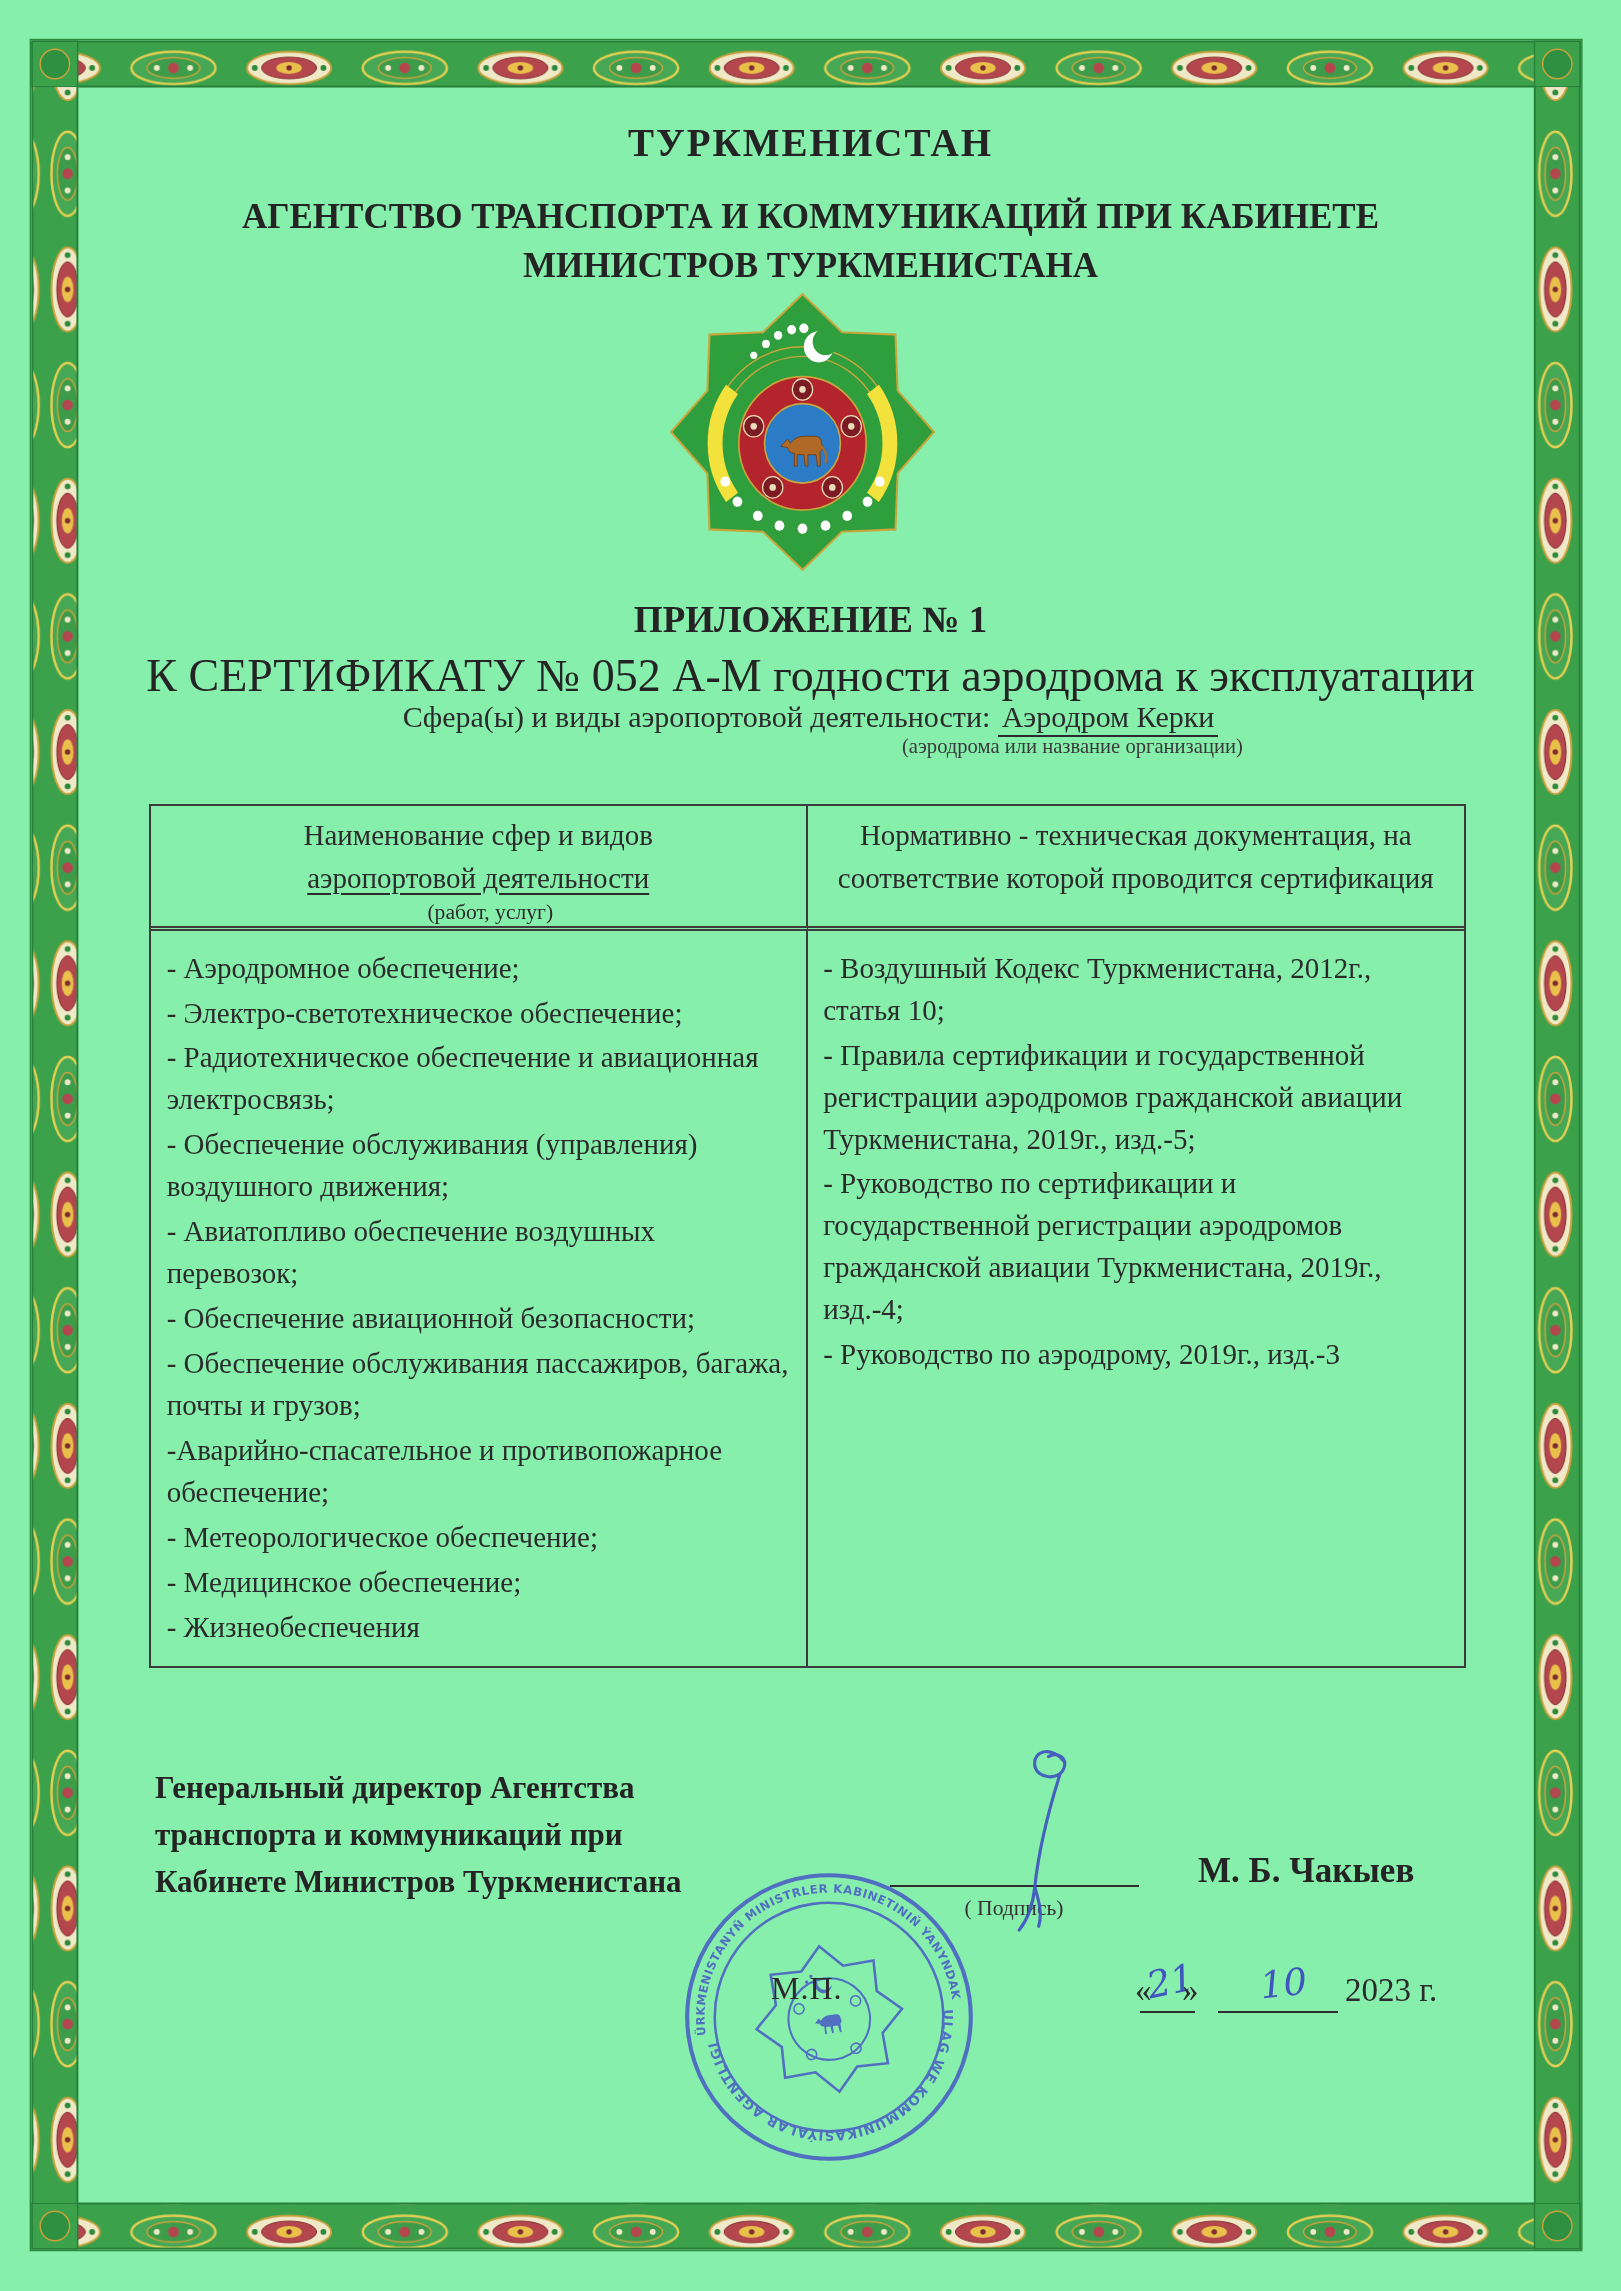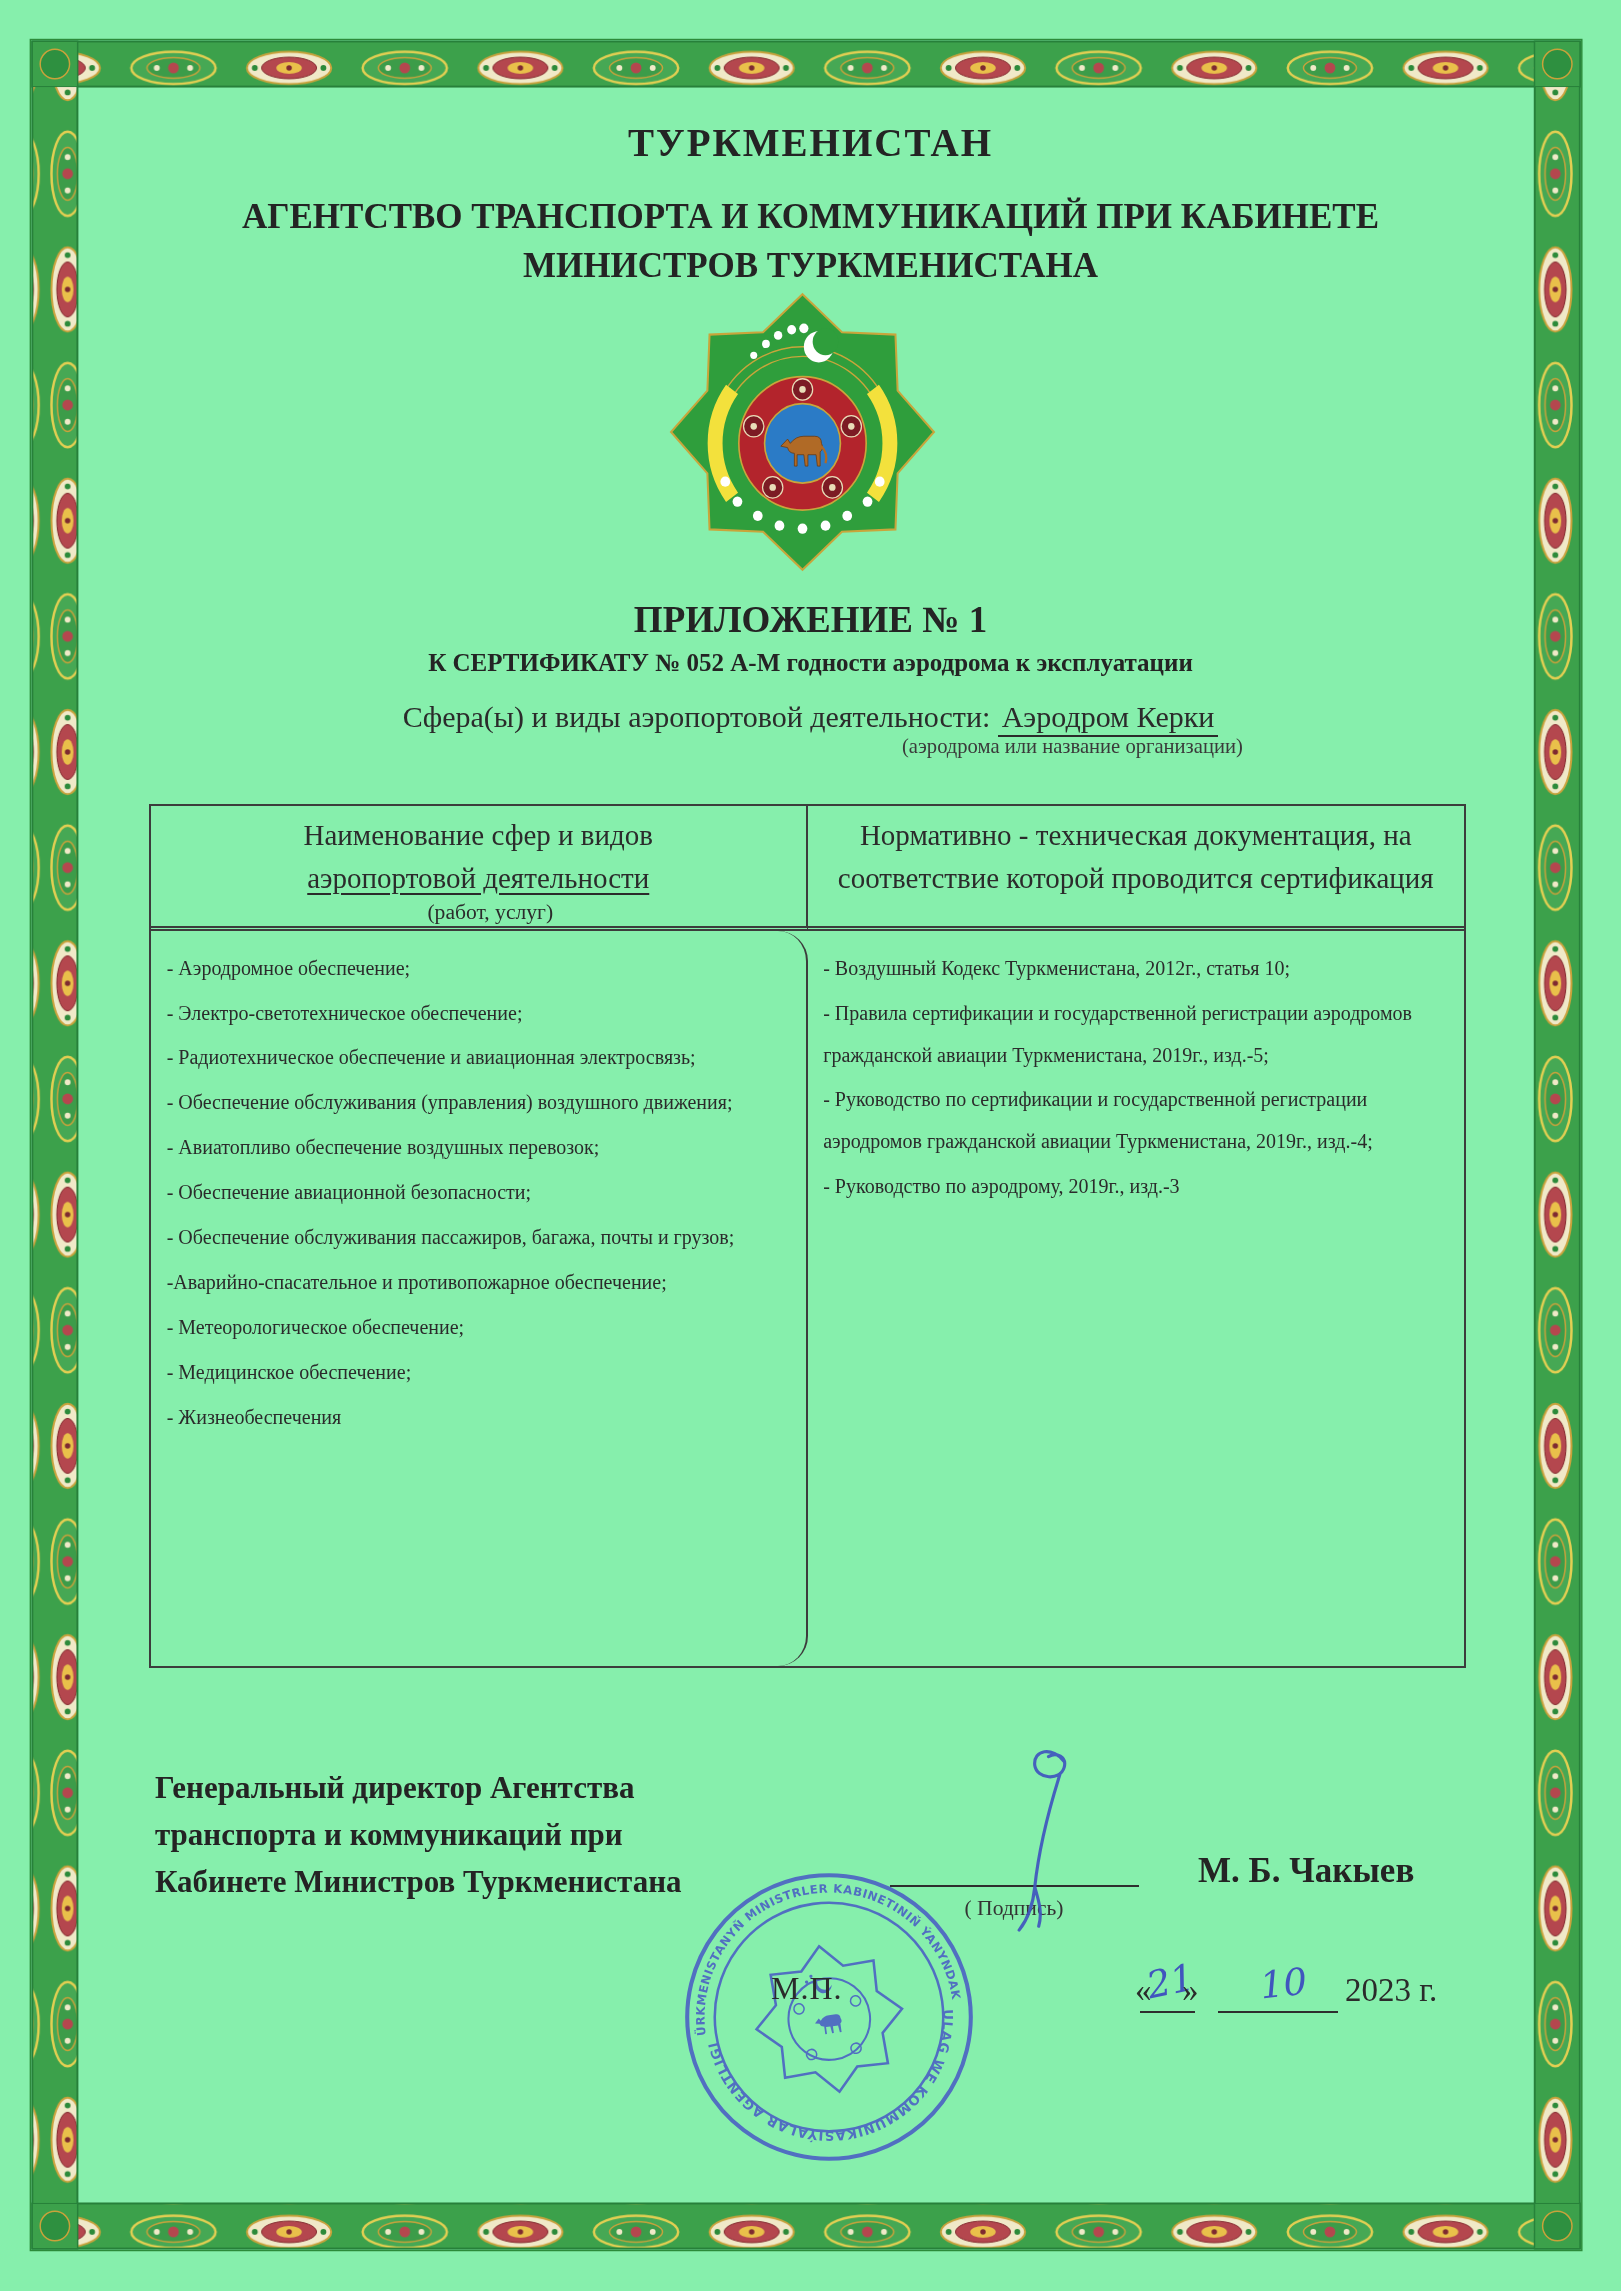--- a/index.html
+++ b/index.html
@@ -8,33 +8,33 @@
   .abs{position:absolute;}
   .ctr{left:0;right:0;text-align:center;}
   .border-svg{position:absolute;left:0;top:0;width:1621px;height:2292px;z-index:0;}
   .content{position:absolute;inset:0;z-index:1;}
 
   .country-title{top:120px;font-size:39px;font-weight:bold;letter-spacing:2px;color:#242424;}
   .agency-title{top:192px;font-size:35px;font-weight:bold;line-height:49px;color:#242424;}
   .emblem-svg{left:667px;top:290px;width:271px;height:284px;}
 
   .appendix-title{top:598px;font-size:37px;font-weight:bold;color:#242424;}
-  .cert-line{top:649px;font-size:25px;font-weight:bold;color:#242424;}
+  .cert-line{top:649px;font-size:46px;font-weight:normal;color:#242424;}
   .sphere-line{top:700px;font-size:30px;}
   .sphere-name{border-bottom:2px solid #2b2b2b;padding:0 3.9px 2px 3.9px;}
   .org-caption{left:902px;top:735px;width:421px;font-size:20.6px;color:#3a3a3a;}
 
   .cert-table{left:149px;top:804px;width:1317px;height:864px;border:2.9px solid #3c3c3c;
               display:grid;grid-template-columns:1fr 1fr;grid-template-rows:125px 1fr;box-sizing:border-box;}
   .th{ text-align:center;border-bottom:5.9px double #3c3c3c;padding-top:7.8px;font-size:29px;line-height:43px;}
   .col-divider{border-right:2.5px solid #3c3c3c;}
   .th .underlined{text-decoration:underline;text-underline-offset:4.9px;text-decoration-thickness:2px;}
   .th-caption{font-size:21.6px;line-height:25.5px;margin-left:24px;}
   .th-right-inner{width:631px;margin:0 auto;}
-  .td{padding:15.7px 15.7px 0 15.7px;font-size:20px;line-height:42px;border-radius:30px;}
+  .td{padding:15.7px 15.7px 0 15.7px;font-size:29px;line-height:42px;}
   .td .item{margin-bottom:2.9px;}
 
   .sig-block{left:155px;top:1764px;font-size:31px;font-weight:bold;line-height:47px;color:#242424;}
   .sig-line{left:890px;top:1885px;width:249px;height:0;border-top:2.9px solid #2e2e2e;}
   .sig-caption{left:916px;top:1896px;width:196px;text-align:center;font-size:21.6px;color:#333;}
   .signer-name{left:1198px;top:1851px;font-size:35px;font-weight:bold;color:#242424;}
 
   .stamp-svg{left:676px;top:1864px;width:306px;height:306px;z-index:2;}
   .mp-label{left:771px;top:1970px;font-size:32px;letter-spacing:1px;z-index:3;}
   .handsig-svg{left:970px;top:1740px;width:157px;height:196px;z-index:3;}

